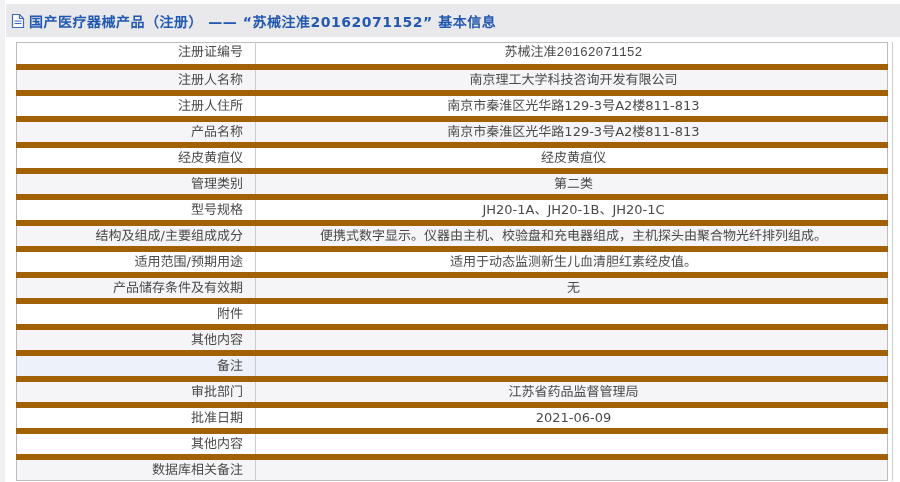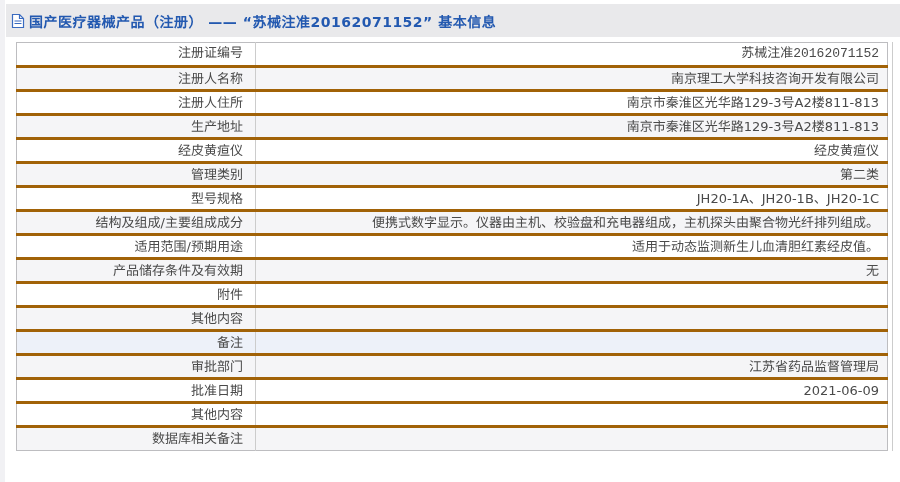--- a/index.html
+++ b/index.html
@@ -58,37 +58,37 @@
   }
   table.info-table{
     width:872px;
     border-collapse:collapse;
     border:1px solid var(--outer-border);
   }
   table.info-table td{
     height:24px;
     font-size:13px;
     line-height:16px;
-    border-top:3px solid #a16207;
+    border-top:6px solid #a16207;
     border-bottom:1px solid #d6d6d8;
     vertical-align:middle;
     color:var(--text);
   }
   table.info-table tr:first-child td{border-top:none;font-family:Liberation Mono, monospace;}
   table.info-table tr:last-child td{border-bottom:none;}
   td.cell-label{
     width:239px;
     text-align:right;
     padding:2px 12px 2px 4px;
     border-right:1px solid var(--border);
     white-space:nowrap;
   }
   td.cell-value{
     padding:2px 8px 2px 12px;
-    text-align:right;
+    text-align:center;
   }
   tr.alt{background:var(--row-alt);}
   tr.hl{background:var(--row-hl);margin-left:16px;}
 </style>
 </head>
 <body>
 
 <div class="edge-strip"></div>
 
 <div class="header-bar">
@@ -112,21 +112,21 @@
         </tr>
         <tr class="alt">
           <td class="cell-label">注册人名称</td>
           <td class="cell-value">南京理工大学科技咨询开发有限公司</td>
         </tr>
         <tr>
           <td class="cell-label">注册人住所</td>
           <td class="cell-value">南京市秦淮区光华路129-3号A2楼811-813</td>
         </tr>
         <tr class="alt">
-          <td class="cell-label">生产地址</td>
+          <td class="cell-label">产品名称</td>
           <td class="cell-value">南京市秦淮区光华路129-3号A2楼811-813</td>
         </tr>
         <tr>
           <td class="cell-label">经皮黄疸仪</td>
           <td class="cell-value">经皮黄疸仪</td>
         </tr>
         <tr class="alt">
           <td class="cell-label">管理类别</td>
           <td class="cell-value">第二类</td>
         </tr>

